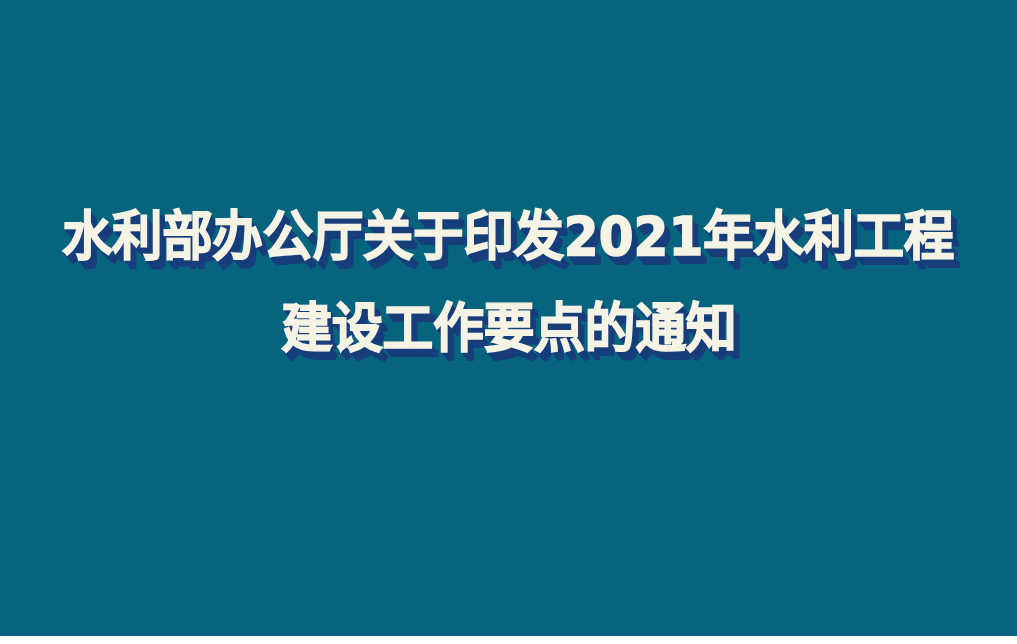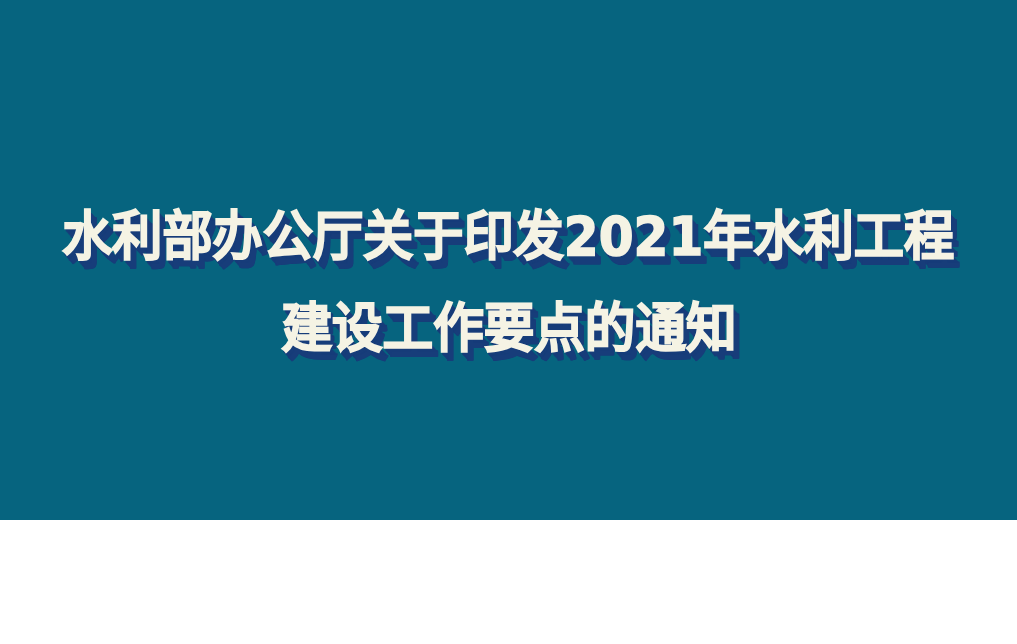--- a/index.html
+++ b/index.html
@@ -11,21 +11,21 @@
   body {
     width: 1017px;
     height: 644px;
     overflow: hidden;
     font-family: "DejaVu Sans", "Liberation Sans", sans-serif;
   }
 
   #banner {
     position: relative;
     width: 1017px;
-    height: 520px;
+    height: 636px;
     background: #06647F;
     box-sizing: border-box;
   }
 
   #title-block {
     position: absolute;
     left: 0;
     top: 0;
     width: 1017px;
     height: 644px;

